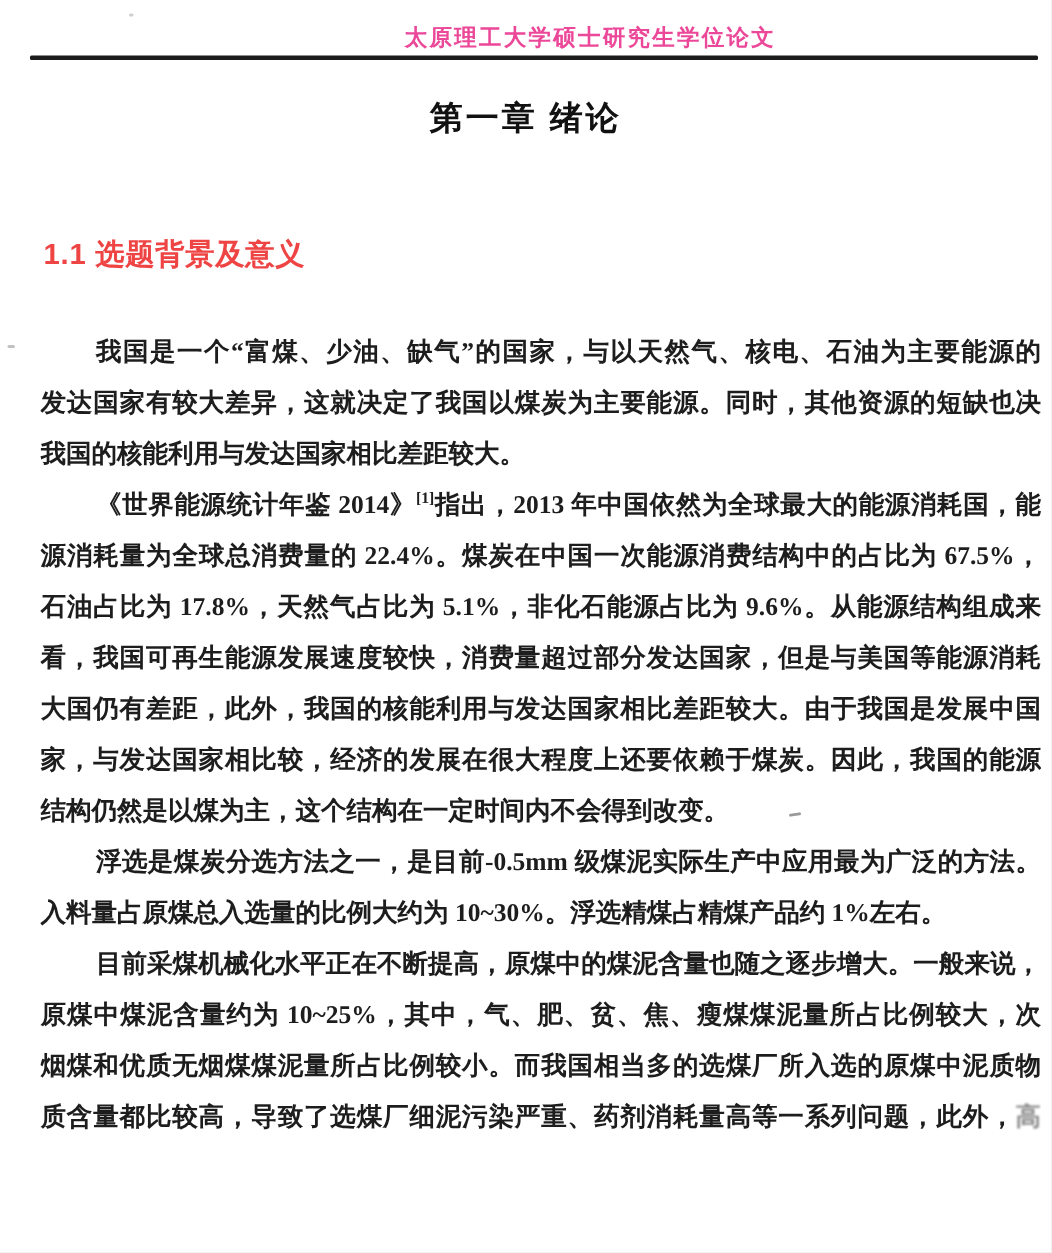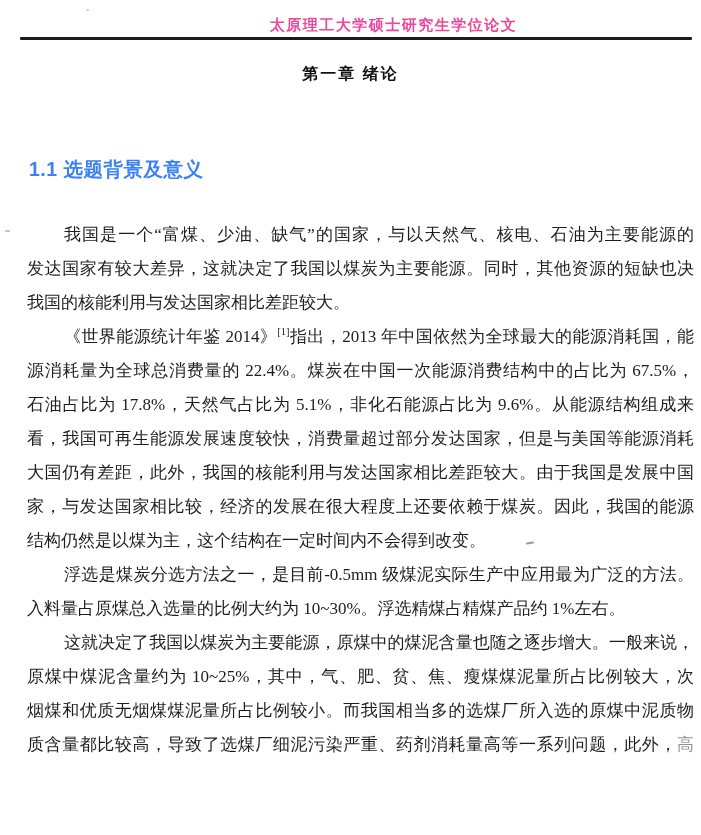--- a/index.html
+++ b/index.html
@@ -31,47 +31,48 @@
     width: 672px; height: 2.5px;
     background: #1c1c1c;
     border-radius: 1px;
   }
   .title {
     position: absolute;
     top: 64px; left: 0;
     width: 100%;
     text-align: center;
     font-family: "Liberation Sans", sans-serif;
-    font-size: 16px;
+    font-size: 22px;
     font-weight: 700;
     letter-spacing: 2px;
     color: #111111;
   }
   .sec {
     position: absolute;
     top: 156px; left: 29px;
     font-family: "Liberation Sans", sans-serif;
     font-size: 19.5px;
     font-weight: 700;
     letter-spacing: 0.5px;
-    color: #3b82f6;
+    color: #ef4444;
   }
   .body {
     position: absolute;
     top: 218px; left: 27px;
     width: 667px;
     font-size: 17px;
     line-height: 34px;
   }
   .ln {
     height: 34px;
     overflow: hidden;
     text-align: justify;
     text-align-last: justify;
     word-break: break-all;
+    font-weight: bold;
   }
   .ln.ind { text-indent: 37px; }
   .ln.end { text-align-last: left; }
   sup.cite {
     font-size: 10.5px;
     vertical-align: super;
     line-height: 0;
     letter-spacing: 0;
   }
   .faded {
@@ -110,21 +111,21 @@
     <div class="ln">源消耗量为全球总消费量的 22.4%。煤炭在中国一次能源消费结构中的占比为 67.5%，</div>
     <div class="ln">石油占比为 17.8%，天然气占比为 5.1%，非化石能源占比为 9.6%。从能源结构组成来</div>
     <div class="ln">看，我国可再生能源发展速度较快，消费量超过部分发达国家，但是与美国等能源消耗</div>
     <div class="ln">大国仍有差距，此外，我国的核能利用与发达国家相比差距较大。由于我国是发展中国</div>
     <div class="ln">家，与发达国家相比较，经济的发展在很大程度上还要依赖于煤炭。因此，我国的能源</div>
     <div class="ln end">结构仍然是以煤为主，这个结构在一定时间内不会得到改变。</div>
 
     <div class="ln ind">浮选是煤炭分选方法之一，是目前-0.5mm 级煤泥实际生产中应用最为广泛的方法。</div>
     <div class="ln end">入料量占原煤总入选量的比例大约为 10~30%。浮选精煤占精煤产品约 1%左右。</div>
 
-    <div class="ln ind">这就决定了我国以煤炭为主要能源，原煤中的煤泥含量也随之逐步增大。一般来说，</div>
+    <div class="ln ind">目前采煤机械化水平正在不断提高，原煤中的煤泥含量也随之逐步增大。一般来说，</div>
     <div class="ln">原煤中煤泥含量约为 10~25%，其中，气、肥、贫、焦、瘦煤煤泥量所占比例较大，次</div>
     <div class="ln">烟煤和优质无烟煤煤泥量所占比例较小。而我国相当多的选煤厂所入选的原煤中泥质物</div>
     <div class="ln"><span>质含量都比较高，导致了选煤厂细泥污染严重、药剂消耗量高等一系列问题，此外，</span><span class="faded">高</span></div>
 
   </div>
 
   <div class="artifact a1"></div>
   <div class="artifact a2"></div>
   <div class="artifact a3"></div>
 

